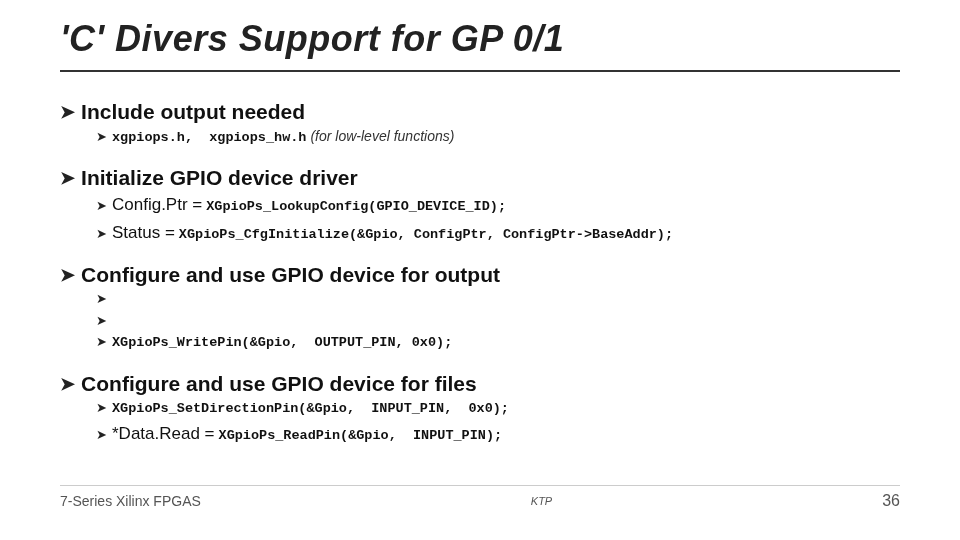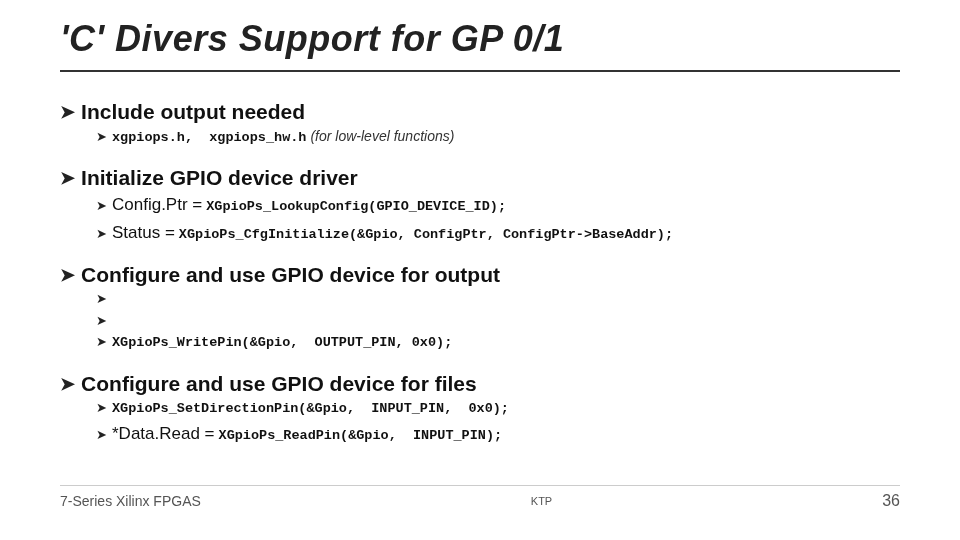--- a/index.html
+++ b/index.html
@@ -104,20 +104,21 @@
     }
 
     .footer-left {
       font-size: 14px;
       color: #555;
     }
 
     .footer-center {
       font-size: 11px;
       color: #555;
+      font-style: italic;
     }
 
     .footer-right {
       font-size: 16px;
       color: #555;
     }
 
     .section-group {
       margin-bottom: 4px;
     }

